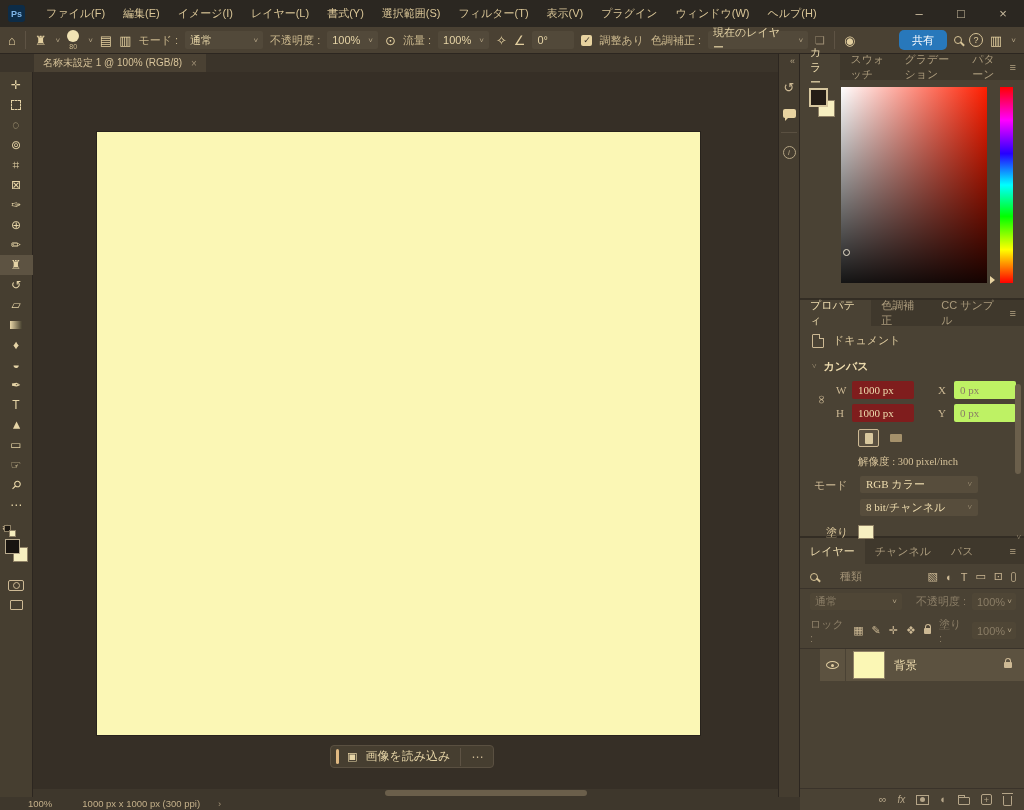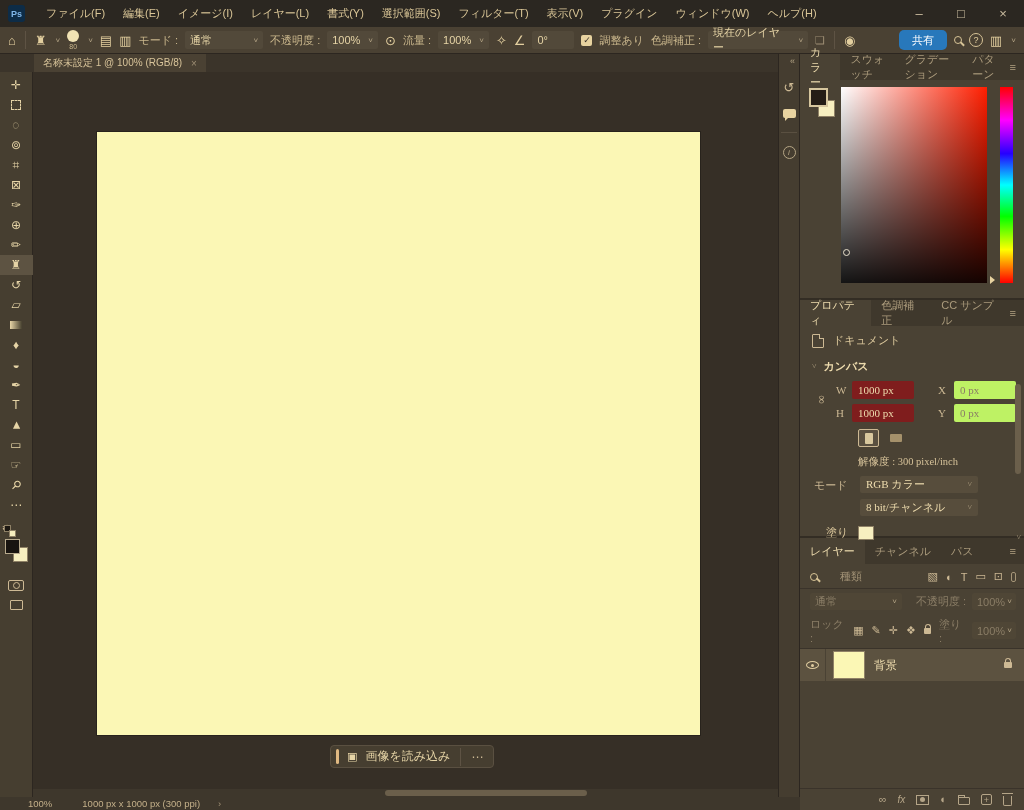--- a/index.html
+++ b/index.html
@@ -134,42 +134,42 @@
   .orient-row { display:flex; gap:6px; padding:2px 0 4px 58px; }
   .orient { width:21px; height:18px; border:1px solid transparent; border-radius:2px; display:grid; place-items:center; }
   .orient.sel { background:#5a5040; border-color:#cdb994; }
   .o-port { width:8px; height:11px; background:#d9c89e; border-radius:1px; }
   .o-land { width:12px; height:8px; background:#a5916b; border-radius:1px; }
   .res-row { padding:4px 0 4px 58px; color:#d6c299; font-size:10.5px; }
   .mode-row { display:flex; align-items:flex-end; padding:3px 0 3px 14px; gap:8px; }
   .mode-label { width:38px; color:#cdb994; }
   .prop-select { width:118px; height:17px; background:#574d3c; border-radius:2px;
     display:flex; align-items:center; padding:0 6px; color:#eedcae; justify-content:space-between; }
-  .fill-row { display:flex; align-items:flex-end; gap:10px; padding:6px 11px 6px 26px; }
+  .fill-row { display:flex; align-items:flex-start; gap:10px; padding:6px 11px 6px 26px; }
   .fill-swatch { width:16px; height:14px; background:#f7efc0; border:1px solid #8f8166; }
   .v-scroll { position:absolute; right:3px; top:58px; width:6px; height:150px; }
   .v-thumb { position:absolute; top:0; width:6px; height:90px; background:#6b5f4b; border-radius:3px; }
   .prop-chev { position:absolute; right:3px; bottom:4px; color:#b3a384; font-size:8px; }
   .filter-row { display:flex; align-items:center; gap:5px; padding:5px 8px 4px 10px; border-bottom:1px solid #3a332a; }
   .filter-kind { color:#a59578; margin-left:17px; }
   .filter-icons { margin-left:auto; display:flex; gap:8px; color:#cdb994; font-size:11px; align-items:center; }
   .filter-toggle { width:5px; height:10px; border:1px solid #a59578; border-radius:2px; }
   .blend-row { display:flex; align-items:center; gap:6px; padding:4px 8px 3px 10px; }
   .blend-select { width:92px; height:17px; background:#4f4636; border-radius:2px;
     display:flex; align-items:center; justify-content:space-between; padding:0 5px; color:#8a7d66; }
   .dim-label { color:#8a7d66; margin-left:auto; }
   .dim-field { width:44px; height:17px; background:#4f4636; border-radius:2px;
     display:flex; align-items:center; justify-content:space-between; padding:0 5px; color:#8a7d66; }
   .lock-row { display:flex; align-items:center; gap:8px; padding:4px 8px 4px 10px;
     border-bottom:1px solid #3a332a; color:#8a7d66; }
   .lock-ic { color:#cdb994; font-size:11px; line-height:1; }
   .padlock { position:relative; width:8px; height:6px; background:#cdb994; border-radius:1px; display:inline-block; }
   .padlock::before { content:""; position:absolute; left:1px; top:-4px; width:4px; height:4px;
     border:1px solid #cdb994; border-bottom:none; border-radius:3px 3px 0 0; }
-  .layer-row { display:flex; align-items:center; height:32px; background:#5c5240; }
+  .layer-row { display:flex; align-items:center; height:32px; background:#5c5240;margin-left:20px; }
   .eye-cell { width:26px; display:grid; place-items:center; border-right:1px solid #4a4234; align-self:stretch; }
   .eye { width:13px; height:8px; border:1px solid #e0cda0; border-radius:50%; position:relative; }
   .eye::after { content:""; position:absolute; left:3.5px; top:1.5px; width:3px; height:3px; background:#e0cda0; border-radius:50%; }
   .layer-thumb { width:30px; height:26px; background:#fbf7b5; outline:1px solid #8f8166; margin:0 10px 0 8px; }
   .layer-name { color:#eedcae; font-size:11.5px; }
   .layer-lock { margin-left:auto; margin-right:12px; }
   .layers-empty { flex:1; }
   .layers-footer { height:22px; border-top:1px solid #3a332a; display:flex; align-items:center;
     justify-content:flex-end; gap:11px; padding-right:12px; color:#b5a588; }
   .f-ic { font-size:11px; line-height:1; color:#b5a588; }

